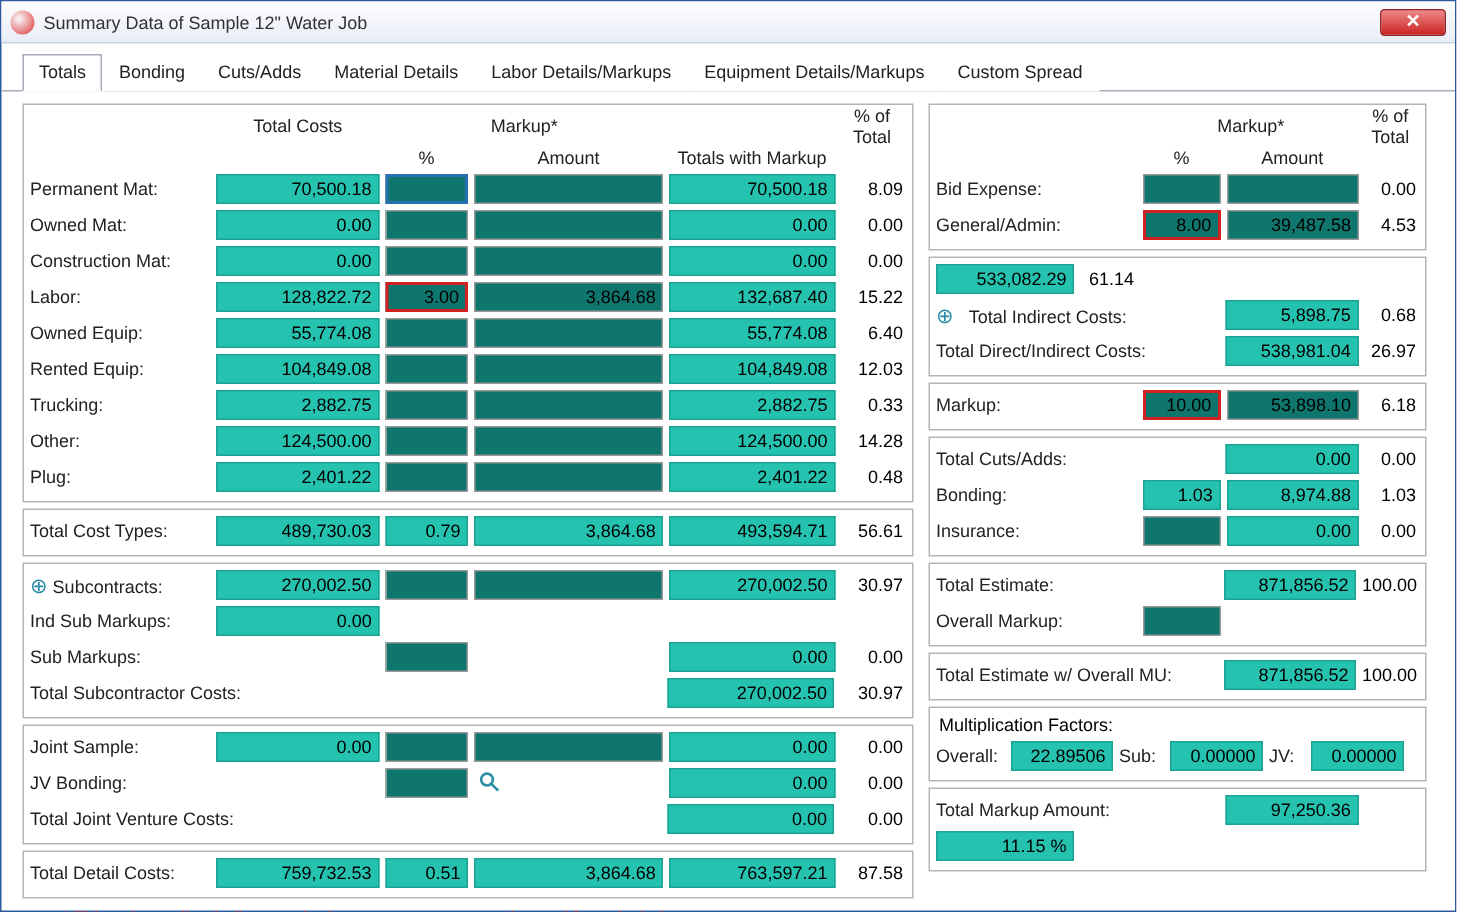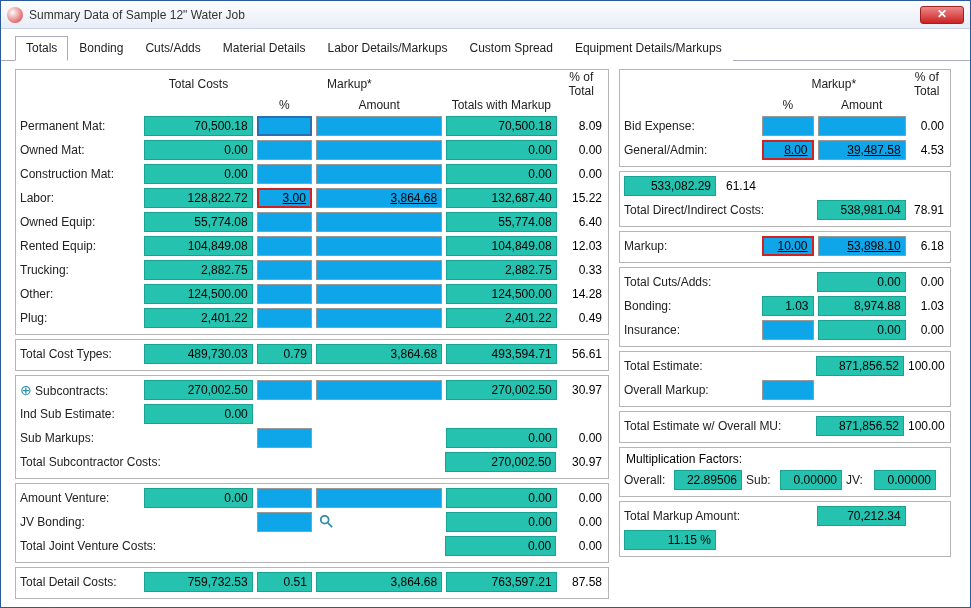--- a/index.html
+++ b/index.html
@@ -14,21 +14,21 @@
 .tab.active { border-color: #aab; border-bottom: 1px solid #fff; font-weight: normal; }
 .content { display: flex; gap: 10px; padding: 8px 14px 4px 14px; }
 .left, .right { }
 .left { width: 594px; }
 .right { width: 332px; }
 .panel { border: 1px solid #b5b5b5; padding: 2px 4px 4px 4px; margin-bottom: 4px; background: #fff; }
 .row { display: flex; align-items: center; height: 24px; gap: 4px; }
 .lbl { text-align: left; color: #222; }
 .cell { height: 20px; border: 1px solid #999; display: flex; align-items: center; justify-content: flex-end; padding-right: 4px; background: #fff; }
 .cell.readonly { background: #26c2b0; color: #000; border-color: #1aa393; }
-.cell.input { background: #0ea5e9; text-decoration: underline; }
+.cell.input { background: #0f766e; }
 .cell.focused { border: 2px solid #2b6fb3; }
 .cell.redbox { border: 2px solid #d02222; }
 .hdr { text-align: center; color: #222; font-weight: normal; }
 .mag { color: #2b8da8; font-size: 14px; }
 .footnote { color: #d02222; padding: 2px 26px; font-style: normal; }
 
 .l-label { width: 122px; }
 .l-cost { width: 110px; }
 .l-pct { width: 56px; }
 .l-amt { width: 128px; }
@@ -49,22 +49,22 @@
     <div class="icon"></div>
     <div class="title">Summary Data of Sample 12" Water Job</div>
     <div class="close-btn">✕</div>
   </div>
   <div class="tabstrip">
     <div class="tab active">Totals</div>
     <div class="tab">Bonding</div>
     <div class="tab">Cuts/Adds</div>
     <div class="tab">Material Details</div>
     <div class="tab">Labor Details/Markups</div>
+    <div class="tab">Equipment Details/Markups</div>
     <div class="tab">Custom Spread</div>
-    <div class="tab">Equipment Details/Markups</div>
   </div>
 
   <div class="content">
 
     <div class="left">
 
       <div class="panel">
         <div class="row">
           <div class="lbl l-label"></div>
           <div class="hdr l-cost">Total Costs</div>
@@ -144,21 +144,21 @@
               <div class="cell input l-amt"></div>
               <div class="cell readonly l-twm">124,500.00</div>
               <div class="l-pot">14.28</div>
             </div>
             <div class="row">
               <div class="lbl l-label">Plug:</div>
               <div class="cell readonly l-cost">2,401.22</div>
               <div class="cell input l-pct "></div>
               <div class="cell input l-amt"></div>
               <div class="cell readonly l-twm">2,401.22</div>
-              <div class="l-pot">0.49</div>
+              <div class="l-pot">0.48</div>
             </div>
           </div>
       </div>
 
       <div class="panel">
         <div class="row">
           <div class="lbl l-label">Total Cost Types:</div>
           <div class="cell readonly l-cost">489,730.03</div>
           <div class="cell readonly l-pct">0.79</div>
           <div class="cell readonly l-amt">3,864.68</div>
@@ -170,21 +170,21 @@
       <div class="panel">
         <div class="row">
           <div class="lbl l-label"><span class="mag">⊕</span> <span>Subcontracts:</span></div>
           <div class="cell readonly l-cost">270,002.50</div>
           <div class="cell input l-pct"></div>
           <div class="cell input l-amt"></div>
           <div class="cell readonly l-twm">270,002.50</div>
           <div class="l-pot">30.97</div>
         </div>
         <div class="row">
-          <div class="lbl l-label">Ind Sub Estimate:</div>
+          <div class="lbl l-label">Ind Sub Markups:</div>
           <div class="cell readonly l-cost">0.00</div>
           <div class="l-pct"></div>
             <div class="l-amt"></div>
             <div class="l-twm"></div>
             <div class="l-pot"></div>
         </div>
         <div class="row">
           <div class="lbl l-label">Sub Markups:</div>
           <div class="l-cost"></div>
           <div class="cell input l-pct"></div>
@@ -194,21 +194,21 @@
         </div>
         <div class="row">
           <div class="lbl" style="width:424px">Total Subcontractor Costs:</div>
           <div class="cell readonly l-twm">270,002.50</div>
           <div class="l-pot">30.97</div>
         </div>
       </div>
 
       <div class="panel">
         <div class="row">
-          <div class="lbl l-label">Amount Venture:</div>
+          <div class="lbl l-label">Joint Sample:</div>
           <div class="cell readonly l-cost">0.00</div>
           <div class="cell input l-pct"></div>
           <div class="cell input l-amt"></div>
           <div class="cell readonly l-twm">0.00</div>
           <div class="l-pot">0.00</div>
         </div>
         <div class="row">
           <div class="lbl l-label">JV Bonding:</div>
           <div class="l-cost"></div>
           <div class="cell input l-pct"></div>
@@ -267,23 +267,28 @@
           <div class="cell input r-amt">39,487.58</div>
           <div class="r-pot">4.53</div>
         </div>
       </div>
       <div class="panel">
         <div class="row">
           <div class="cell readonly r-amt">533,082.29</div>
           <div class="r-pot">61.14</div>
         </div>
         <div class="row">
+          <div class="lbl" style="width:198px"><span class="mag">⊕</span>&nbsp;&nbsp;&nbsp;<span>Total Indirect Costs:</span></div>
+          <div class="cell readonly r-amt">5,898.75</div>
+          <div class="r-pot">0.68</div>
+        </div>
+        <div class="row">
           <div class="lbl" style="width:198px">Total Direct/Indirect Costs:</div>
           <div class="cell readonly r-amt">538,981.04</div>
-          <div class="r-pot">78.91</div>
+          <div class="r-pot">26.97</div>
         </div>
       </div>
       <div class="panel">
         <div class="row">
           <div class="lbl r-label">Markup:</div>
           <div class="cell input redbox r-pct">10.00</div>
           <div class="cell input r-amt">53,898.10</div>
           <div class="r-pot">6.18</div>
         </div>
       </div>
@@ -333,21 +338,21 @@
           <div class="cell readonly" style="width:68px">22.89506</div>
           <div class="lbl" style="width:30px">Sub:</div>
           <div class="cell readonly" style="width:62px">0.00000</div>
           <div class="lbl" style="width:24px">JV:</div>
           <div class="cell readonly" style="width:62px">0.00000</div>
         </div>
       </div>
       <div class="panel">
         <div class="row">
           <div class="lbl" style="width:198px">Total Markup Amount:</div>
-          <div class="cell readonly r-amt">70,212.34</div>
+          <div class="cell readonly r-amt">97,250.36</div>
           <div class="r-pot"></div>
         </div>
         <div class="row">
           <div class="cell readonly r-amt">11.15 %</div>
           <div class="r-pot"></div>
         </div>
       </div>
     </div>
   </div>
 </div>

